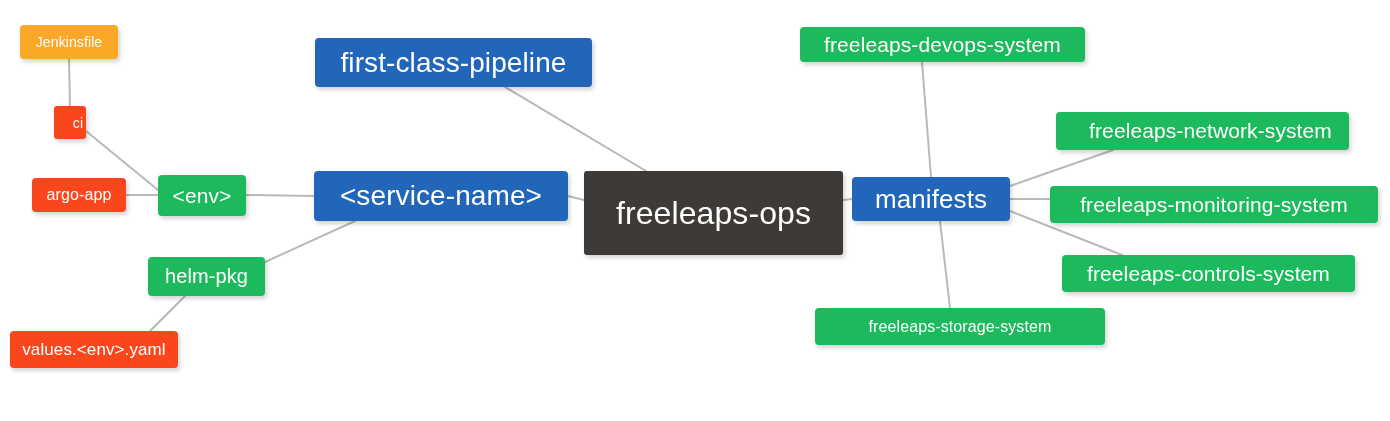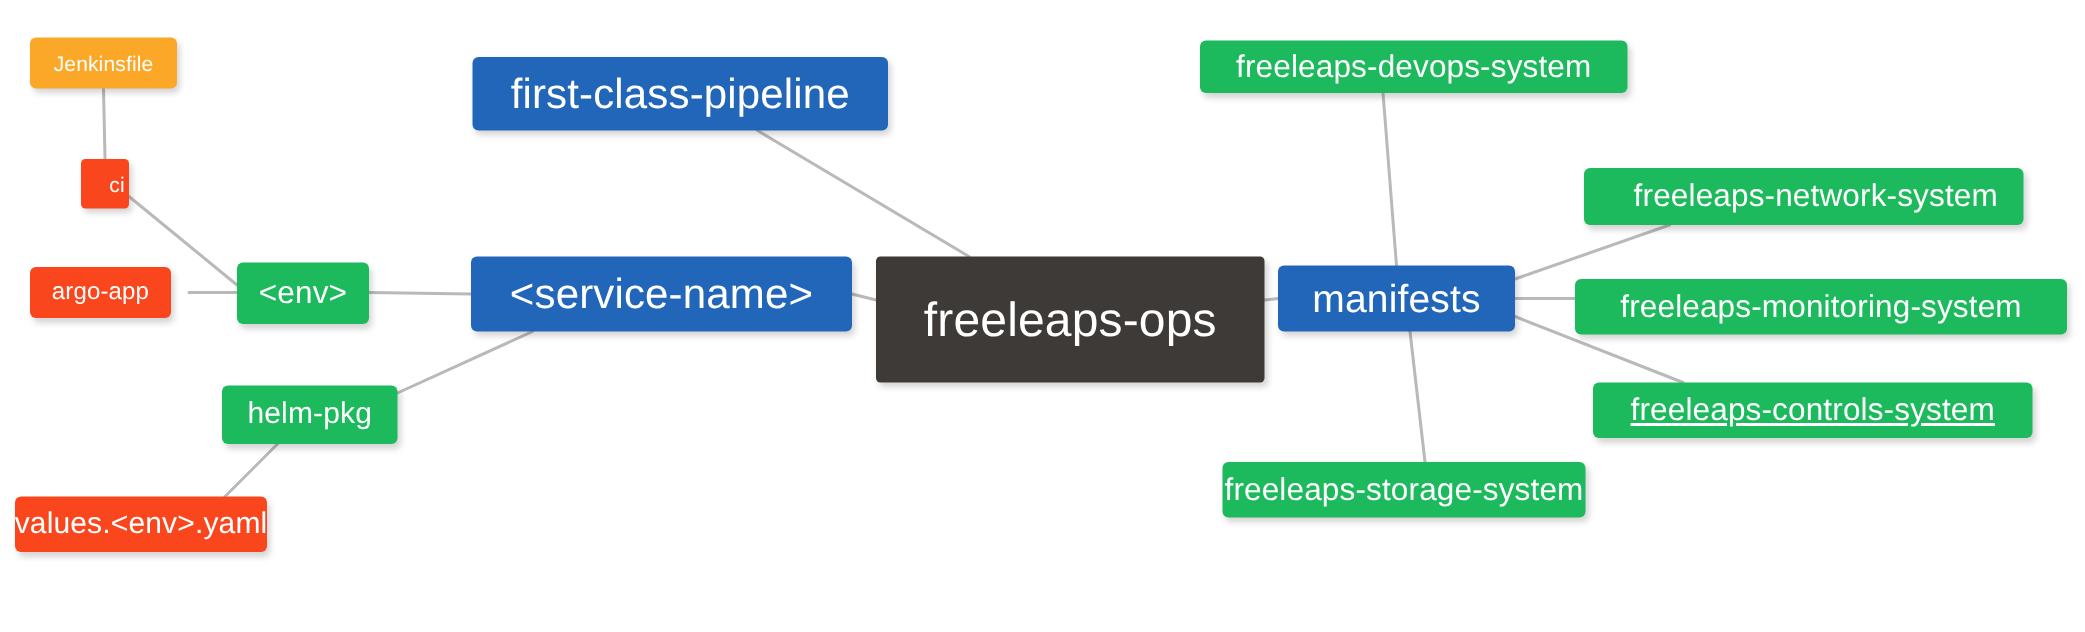--- a/index.html
+++ b/index.html
@@ -73,30 +73,30 @@
       <line x1="1010" y1="211" x2="1122" y2="255" stroke="#b9b9b9"></line>
       <line x1="940" y1="221" x2="950" y2="308" stroke="#b9b9b9"></line>
     </svg>
   <div id="node-layer">
       <div class="node" style="left: 20px; top: 25px; width: 98px; height: 34px; background: rgb(251, 168, 40); font-size: 14px; justify-content: center;">
         <span>Jenkinsfile</span>
       </div>
       <div class="node tiny" style="left: 54px; top: 106px; width: 32px; height: 33px; background: rgb(249, 70, 29); font-size: 14px; padding-left: 16px;">
         <span>ci</span>
       </div>
-      <div class="node" style="left: 20px; top: 178px; width: 94px; height: 34px; background: rgb(249, 70, 29); font-size: 16px;">
+      <div class="node" style="left: 32px; top: 178px; width: 94px; height: 34px; background: rgb(249, 70, 29); font-size: 16px;">
         <span>argo-app</span>
       </div>
       <div class="node" style="left: 158px; top: 175px; width: 88px; height: 41px; background: rgb(28, 186, 93); font-size: 21px;">
         <span>&lt;env&gt;</span>
       </div>
       <div class="node" style="left: 148px; top: 257px; width: 117px; height: 39px; background: rgb(28, 186, 93); font-size: 20px;">
         <span>helm-pkg</span>
       </div>
-      <div class="node" style="left: 10px; top: 331px; width: 168px; height: 37px; background: rgb(249, 70, 29); font-size: 20px;">
+      <div class="node" style="left: 10px; top: 331px; width: 168px; height: 37px; background: rgb(249, 70, 29); font-size: 17px;">
         <span>values.&lt;env&gt;.yaml</span>
       </div>
       <div class="node" style="left: 315px; top: 38px; width: 277px; height: 49px; background: rgb(34, 102, 185); font-size: 28px; justify-content: center;">
         <span>first-class-pipeline</span>
       </div>
       <div class="node" style="left: 314px; top: 171px; width: 254px; height: 50px; background: rgb(34, 102, 185); font-size: 28px;">
         <span>&lt;service-name&gt;</span>
       </div>
       <div class="node root" style="left: 584px; top: 171px; width: 259px; height: 84px; background: rgb(61, 58, 55); font-size: 32px;">
         <span>freeleaps-ops</span>
@@ -106,20 +106,20 @@
       </div>
       <div class="node" style="left: 800px; top: 27px; width: 285px; height: 35px; background: rgb(28, 186, 93); font-size: 21px;">
         <span>freeleaps-devops-system</span>
       </div>
       <div class="node" style="left: 1056px; top: 112px; width: 293px; height: 38px; background: rgb(28, 186, 93); font-size: 21px; padding-left: 16px;">
         <span>freeleaps-network-system</span>
       </div>
       <div class="node" style="left: 1050px; top: 186px; width: 328px; height: 37px; background: rgb(28, 186, 93); font-size: 21px;">
         <span>freeleaps-monitoring-system</span>
       </div>
-      <div class="node" style="left: 1062px; top: 255px; width: 293px; height: 37px; background: rgb(28, 186, 93); font-size: 21px; text-decoration: underline;">
+      <div class="node" style="left: 1062px; top: 255px; width: 293px; height: 37px; background: rgb(28, 186, 93); font-size: 21px;">
         <span>freeleaps-controls-system</span>
       </div>
-      <div class="node" style="left: 815px; top: 308px; width: 242px; height: 37px; background: rgb(28, 186, 93); font-size: 21px;">
+      <div class="node" style="left: 815px; top: 308px; width: 290px; height: 37px; background: rgb(28, 186, 93); font-size: 16px;">
         <span>freeleaps-storage-system</span>
       </div>
     </div>
 </div>
 
 </body></html>

